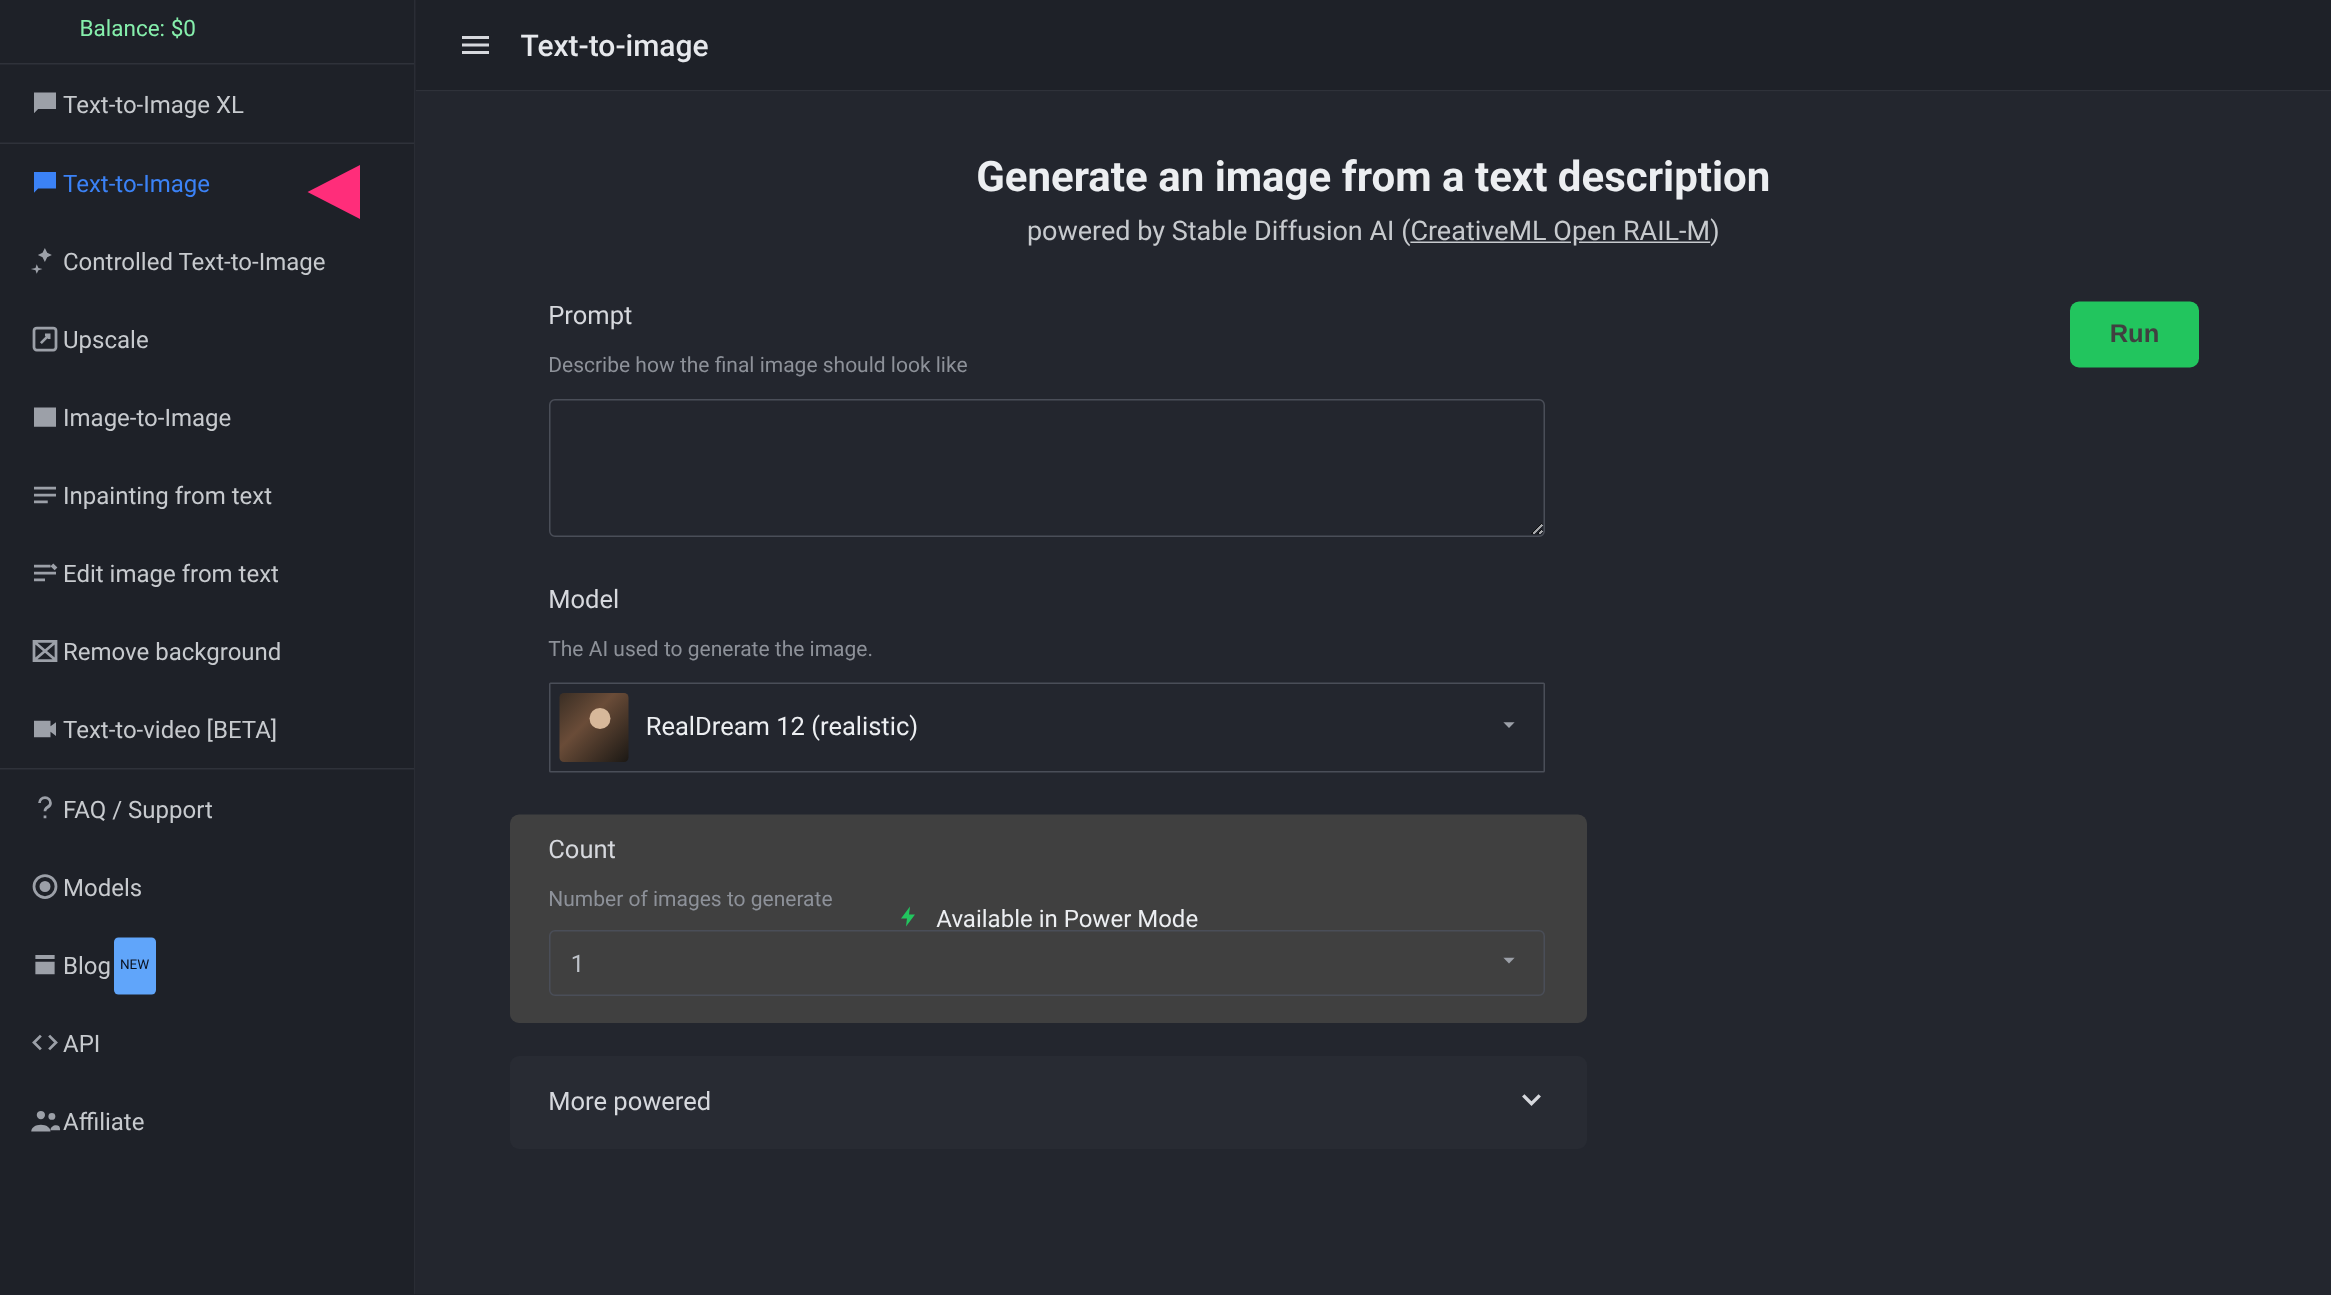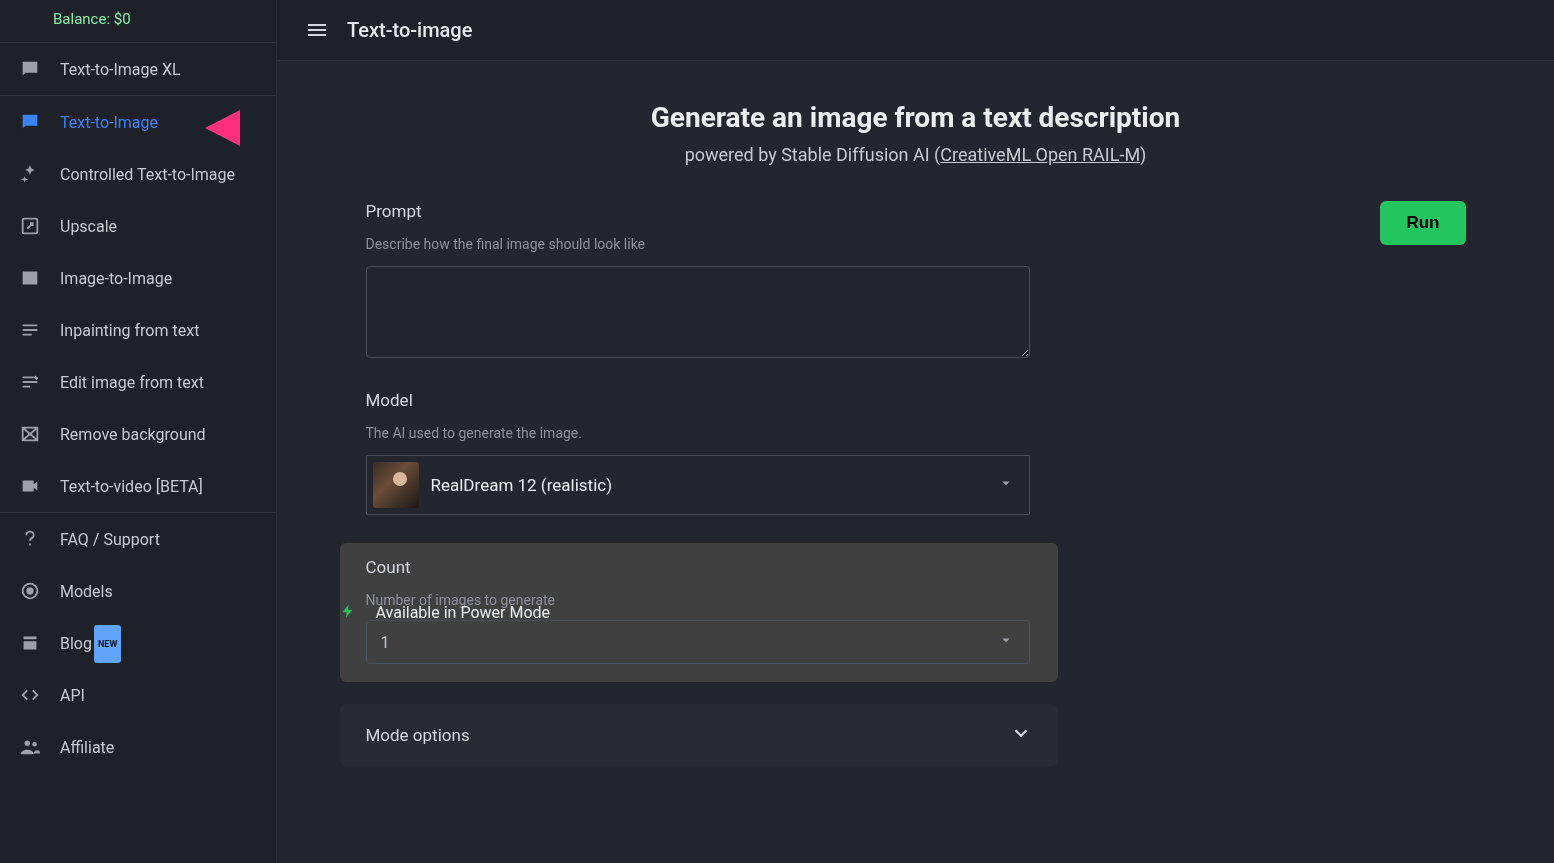--- a/index.html
+++ b/index.html
@@ -28,41 +28,40 @@
   font-size: 15px;
   padding: 10px 18px 14px 53px;
 }
 .divider {
   height: 1px;
   background: #2f323a;
 }
 .nav-item {
   display: flex;
   align-items: center;
-  gap: 18px;
   padding: 14px 18px;
   color: #c7cace;
   font-size: 16px;
   cursor: pointer;
 }
 .nav-item.active { color: #3b82f6; }
 .nav-item .icon {
   width: 24px;
   height: 24px;
   display: flex;
   align-items: center;
   justify-content: center;
   flex-shrink: 0;
 }
 .icon svg { width: 22px; height: 22px; }
 .new-badge {
   background: #60a5fa;
   color: #0b1220;
   font-size: 9px;
-  font-weight: 700;
+  font-weight: 400;
   padding: 14px 4px;
   border-radius: 3px;
   margin-left: 2px;
   vertical-align: middle;
   margin-top: 32px;
 }
 .main {
   flex: 1;
   background: #1e2128;
   height: 100%;
@@ -117,21 +116,21 @@
 .form-area {
   max-width: 1100px;
   margin: 0 auto;
   position: relative;
 }
 .run-btn {
   position: absolute;
   right: 0;
   top: 0;
   background: #22c55e;
-  color: #000000;
+  color: #404040;
   border: none;
   border-radius: 6px;
   font-size: 17px;
   font-weight: 600;
   padding: 12px 26px;
   cursor: pointer;
 }
 .field {
   margin-bottom: 28px;
 }
@@ -191,23 +190,23 @@
   padding: 14px 26px 18px 26px;
   position: relative;
   margin-left: -26px;
   margin-bottom: 22px;
 }
 .overlay-row {
   position: absolute;
   left: 0; right: 0; top: 50%;
   transform: translateY(-50%);
   display: flex;
-  justify-content: flex-start;
-  align-items: center;
-  gap: 20px;
+  justify-content: center;
+  align-items: center;
+  gap: 10px;
   pointer-events: none;
 }
 .overlay-row span { color: #eceef1; font-size: 16px; }
 .bolt { color: #22c55e; }
 .count-select {
   width: 664px;
   margin-top: 12px;
   border: 1px solid #4a4e58;
   border-radius: 4px;
   display: flex;
@@ -439,20 +438,20 @@
         </div>
         <div class="overlay-row">
           <span class="bolt"><svg width="16" height="22" viewBox="0 0 24 24" fill="#22c55e">
                 <path d="M13 2L4 14h6l-1 8 9-12h-6l1-8z"></path>
               </svg></span>
           <span>Available in Power Mode</span>
         </div>
       </div>
 
       <div class="more-options">
-        <span class="label">Mode options</span>
+        <span class="label">More powered</span>
         <span><svg width="22" height="22" viewBox="0 0 24 24" fill="none" stroke="#d6d8dd" stroke-width="2.5">
               <path d="M6 9l6 6 6-6"></path>
             </svg></span>
       </div>
     </div>
   </div>
 </div>
 
 </body></html>

